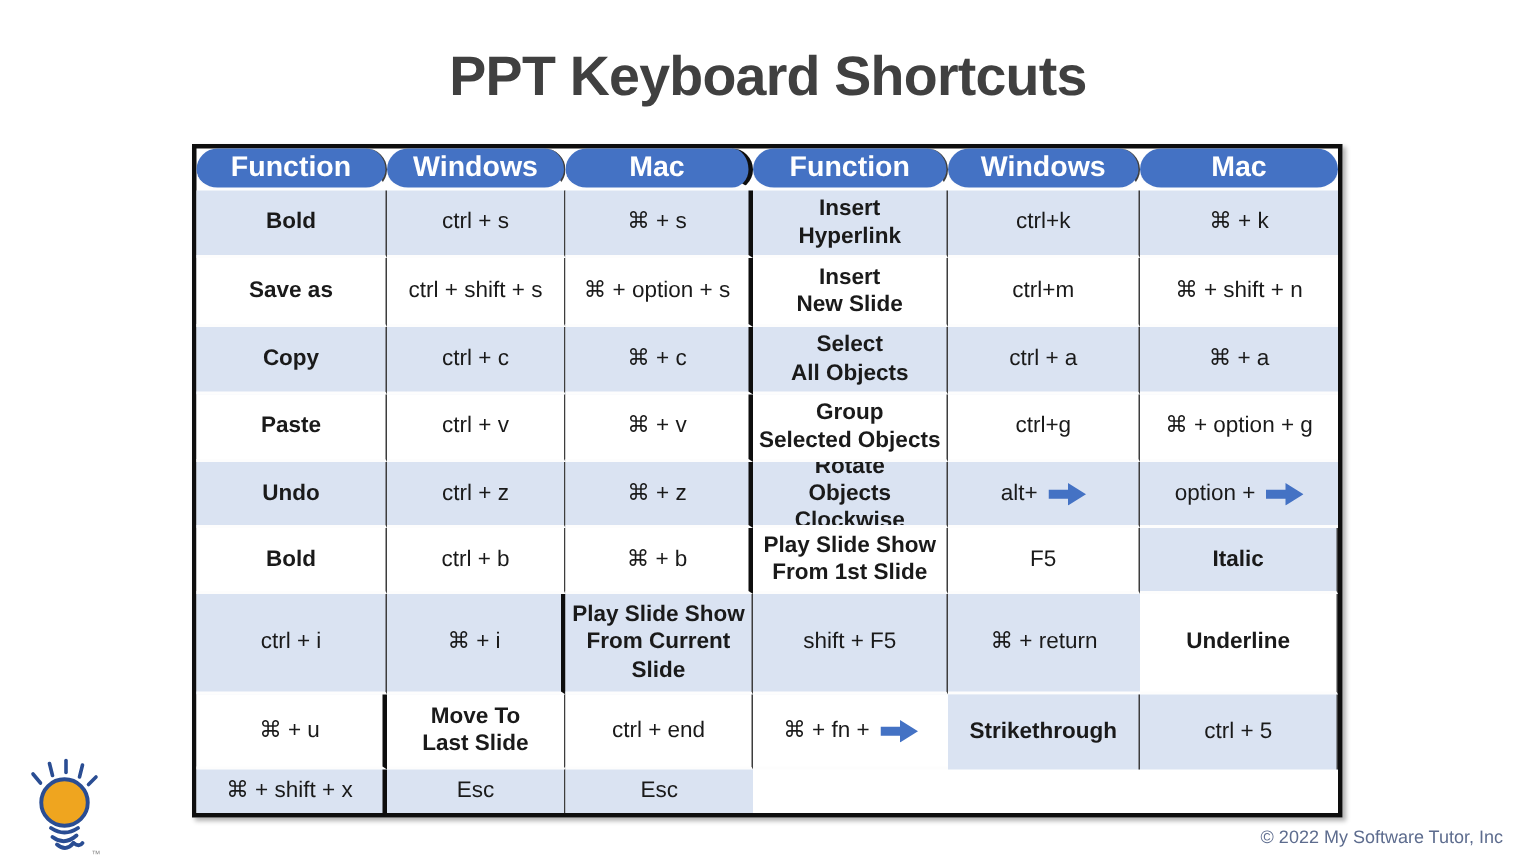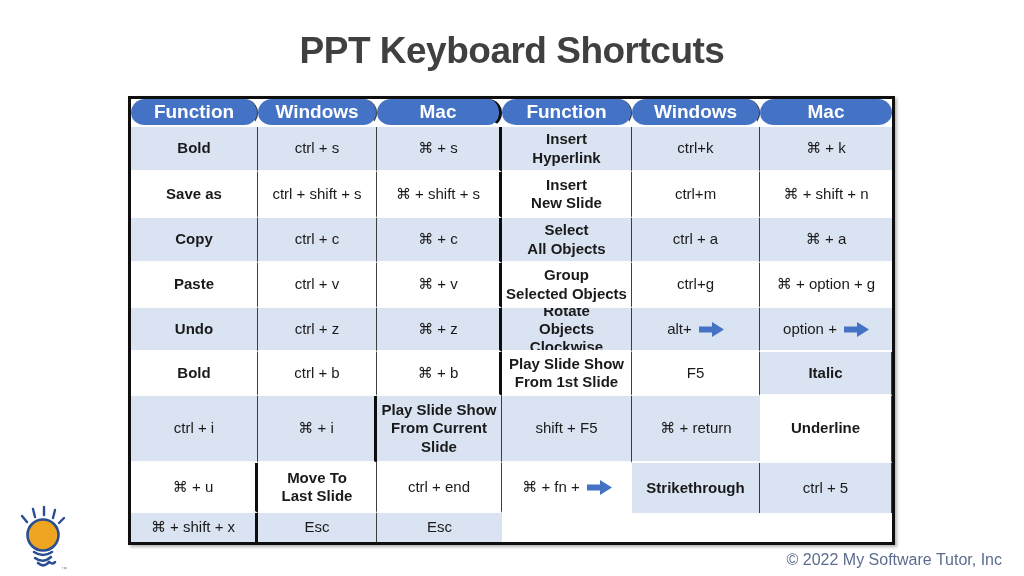--- a/index.html
+++ b/index.html
@@ -40,21 +40,21 @@
     background:#4472c4;color:#ffffff;
     font-weight:bold;font-size:19px;border-radius:14px;
   }
   .cell.fn{font-weight:bold;}
   .cell.alt{background:#dae3f2;}
   .cell.white{background:#ffffff;}
   .arrow-icon{margin-left:7px;flex:0 0 auto;display:inline-block;}
   .logo{position:absolute;left:13px;top:501px;}
   .copyright{
     position:absolute;right:22px;top:551px;
-    font-size:16px;color:#5d6c8e;text-align:right;
+    font-size:12px;color:#5d6c8e;text-align:right;
   }
 </style>
 </head>
 <body>
 
 <h1 class="page-title">PPT Keyboard Shortcuts</h1>
 
 <div class="shortcut-table">
     <div class="cell header c0">Function</div>
     <div class="cell header c1">Windows</div>
@@ -64,21 +64,21 @@
     <div class="cell header c5">Mac</div>
     <div class="cell c0 fn alt">Bold</div>
     <div class="cell c1 alt">ctrl + s</div>
     <div class="cell c2 alt">⌘ + s</div>
     <div class="cell c3 fn alt">Insert
 Hyperlink</div>
     <div class="cell c4 alt">ctrl+k</div>
     <div class="cell c5 alt">⌘ + k</div>
     <div class="cell c0 fn white">Save as</div>
     <div class="cell c1 white">ctrl + shift + s</div>
-    <div class="cell c2 white">⌘ + shift +  s</div>
+    <div class="cell c2 white">⌘ + option +  s</div>
     <div class="cell c3 fn white">Insert
 New Slide</div>
     <div class="cell c4 white">ctrl+m</div>
     <div class="cell c5 white">⌘ + shift + n</div>
     <div class="cell c0 fn alt">Copy</div>
     <div class="cell c1 alt">ctrl + c</div>
     <div class="cell c2 alt">⌘ + c</div>
     <div class="cell c3 fn alt">Select
 All Objects</div>
     <div class="cell c4 alt">ctrl + a</div>

